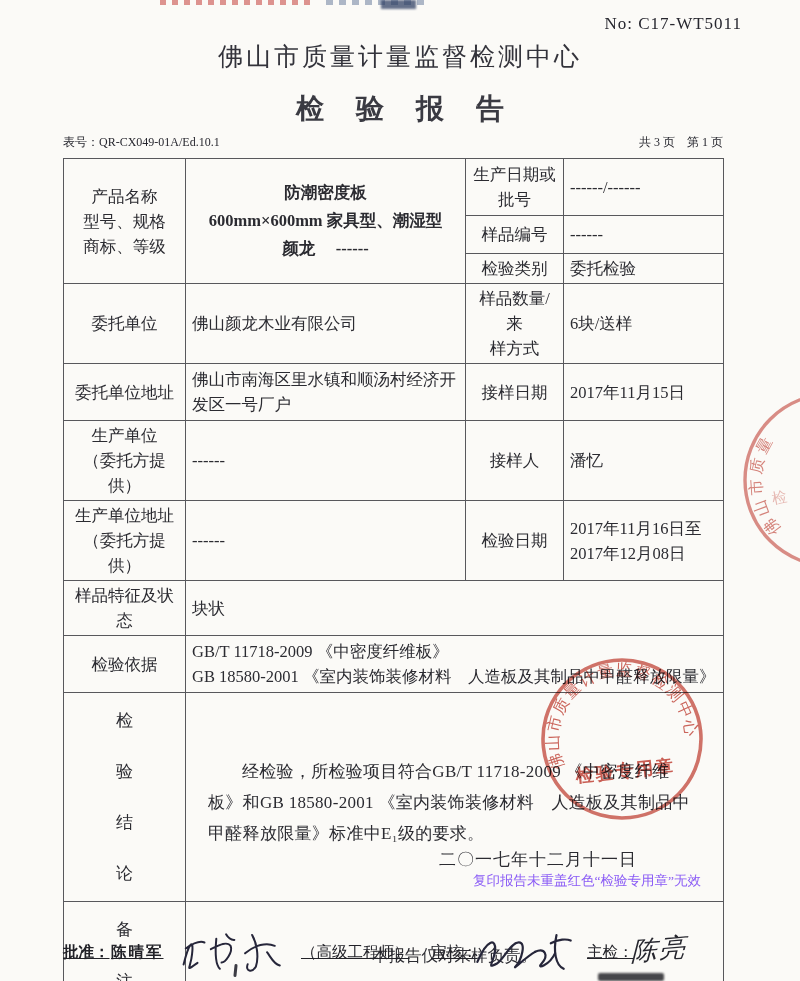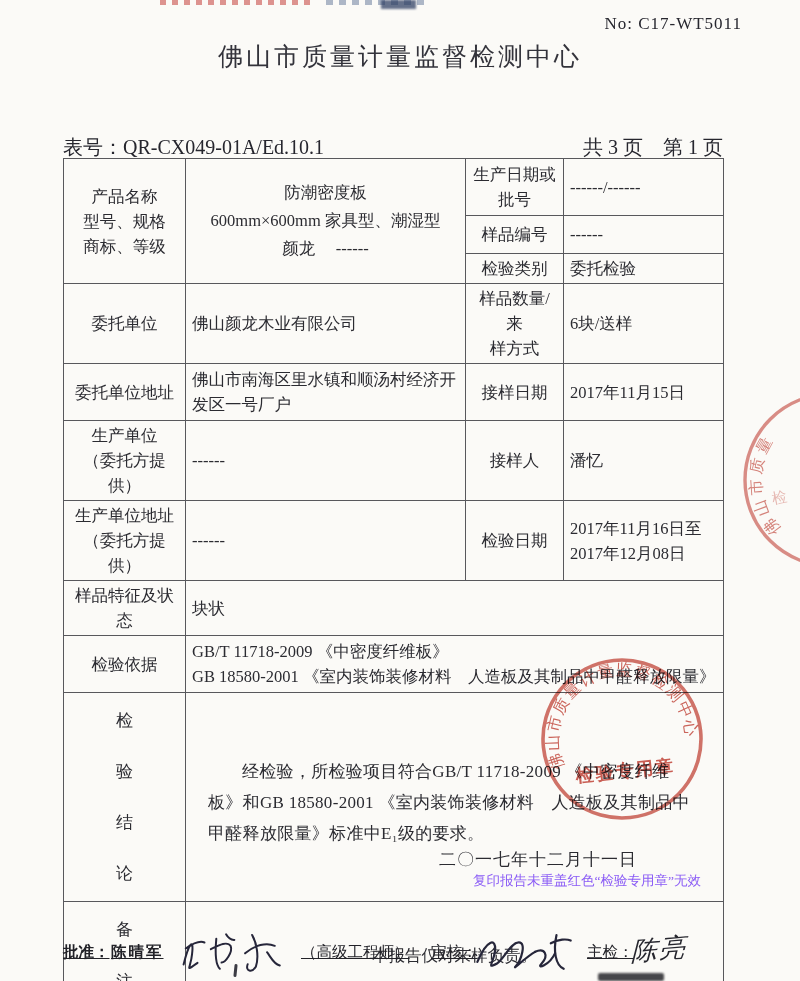--- a/index.html
+++ b/index.html
@@ -8,27 +8,27 @@
     background:#fbfaf7;overflow:hidden;
     font-family:"Liberation Serif","DejaVu Serif",serif;
     color:#2e2e2e;
   }
   
   .report-no{position:absolute;top:14px;right:58px;font-size:17px;letter-spacing:1px;color:#26262e;}
   .org-title{position:absolute;top:40px;left:0;width:100%;text-align:center;
     font-size:25px;letter-spacing:3px;color:#33333b;}
   .report-title{position:absolute;top:90px;left:0;width:100%;text-align:center;
     font-size:28px;font-weight:bold;letter-spacing:32px;text-indent:32px;color:#3a3a42;}
-  .form-row{position:absolute;top:134px;left:63px;width:660px;display:flex;justify-content:space-between;font-size:20px;color:#26262e;}
+  .form-row{position:absolute;top:134px;left:63px;width:660px;display:flex;justify-content:space-between;font-size:12px;color:#26262e;}
   
   table.report{position:absolute;left:63px;top:158px;width:660px;border-collapse:collapse;table-layout:fixed;}
   table.report td{border:1px solid #58585c;font-size:16.5px;vertical-align:middle;padding:2px 6px;color:#2b2b31;}
   td.lbl{text-align:center;white-space:pre-line;line-height:25px;}
   td.val{padding-left:13px;white-space:pre-line;line-height:25px;}
-  td.val-center{text-align:center;white-space:pre-line;line-height:28px;}
+  td.val-center{text-align:center;white-space:pre-line;line-height:28px;font-weight:bold;}
   td.tall-lbl{text-align:center;}
   .vspread{display:block;white-space:pre-line;text-align:center;}
   .v4{line-height:51px;font-size:17px;}
   .v2{line-height:52px;font-size:17px;}
   td.concl-cell{padding:0;position:relative;}
   .concl-text{padding:10px 14px 0 16px;text-indent:2em;line-height:31px;font-size:17px;letter-spacing:.3px;}
   .concl-date{position:absolute;top:155px;left:0;right:86px;text-align:right;font-size:17px;letter-spacing:1px;}
   .concl-note{position:absolute;top:179px;right:22px;font-size:13.5px;color:#8b5cf6;}
   td.remark-cell{position:relative;text-align:center;}
   .remark-smudge{position:absolute;left:48px;top:62px;width:3px;height:13px;background:#3c3c44;border-radius:2px;transform:rotate(6deg);}
@@ -60,20 +60,21 @@
 <body>
 
 <div class="page">
 
   <div class="art-red"></div>
   <div class="art-blue"></div>
   <div class="art-navy"></div>
 
   <div class="report-no">No: C17-WT5011</div>
   <div class="org-title">佛山市质量计量监督检测中心</div>
+  <div class="report-title">检验报告</div>
   <div class="form-row">
     <span>表号：QR-CX049-01A/Ed.10.1</span>
     <span>共 3 页　第 1 页</span>
   </div>
 
   <table class="report">
     <colgroup>
         <col style="width:122px">
         <col style="width:280px">
         <col style="width:98px">

